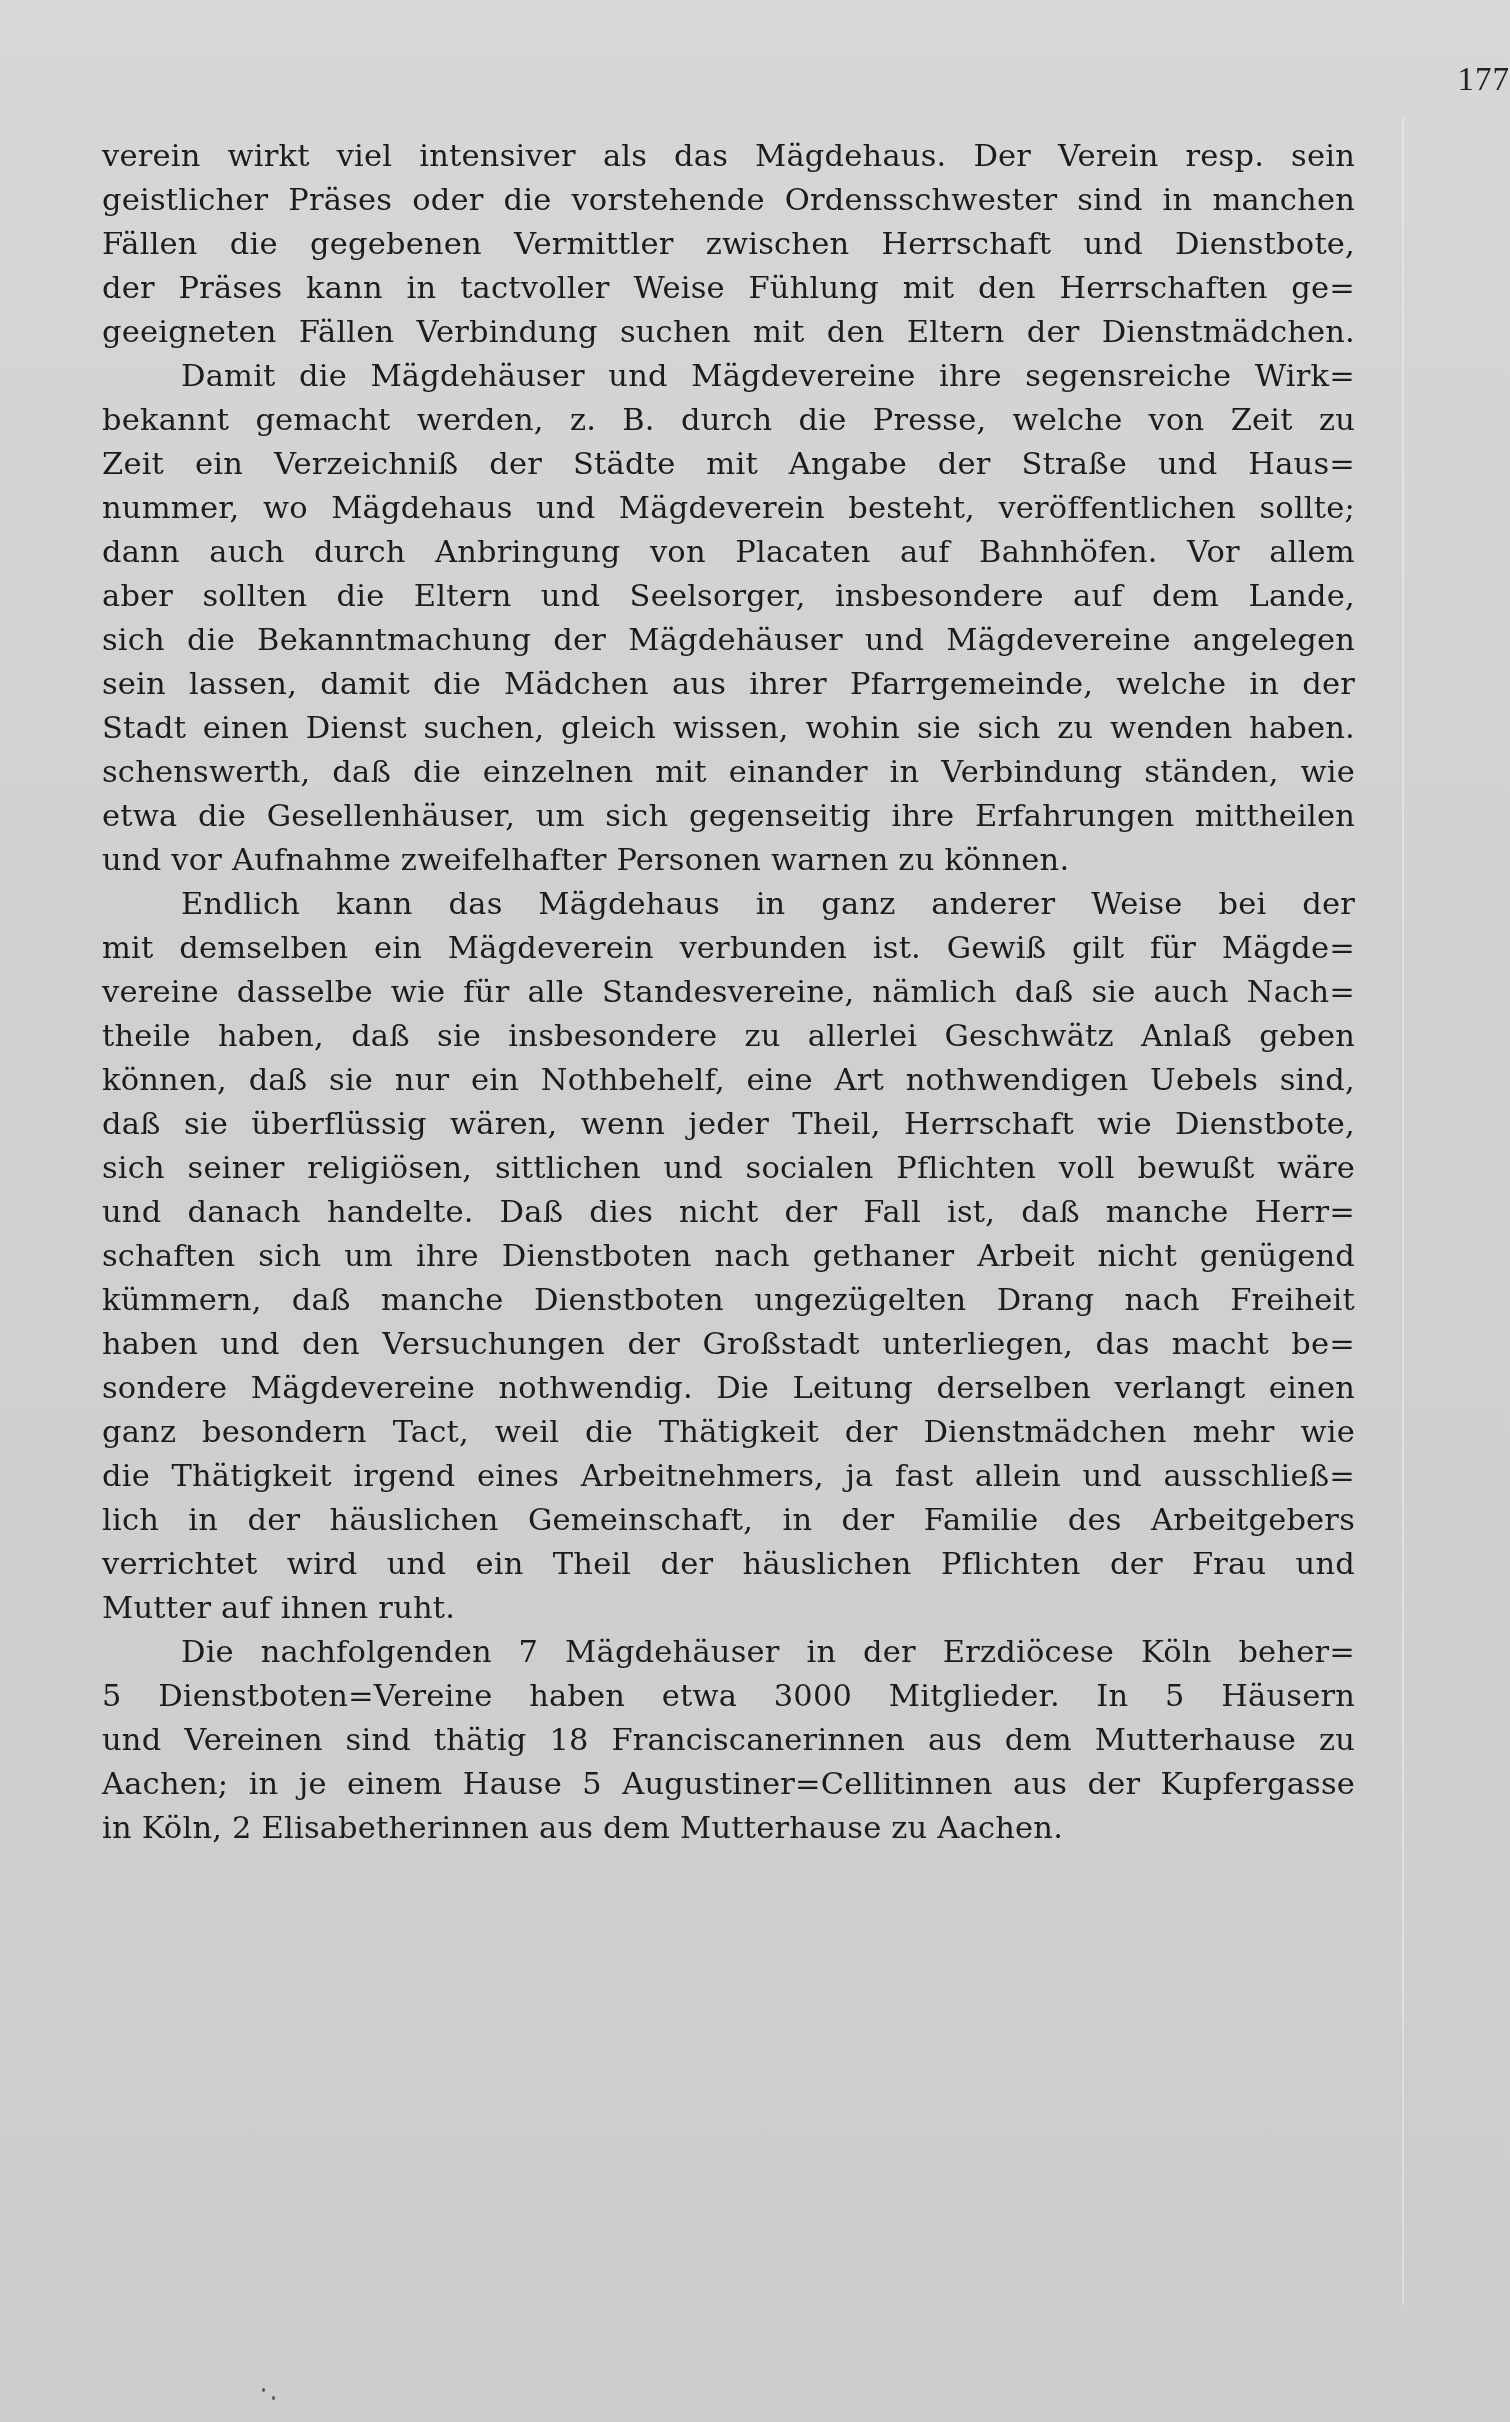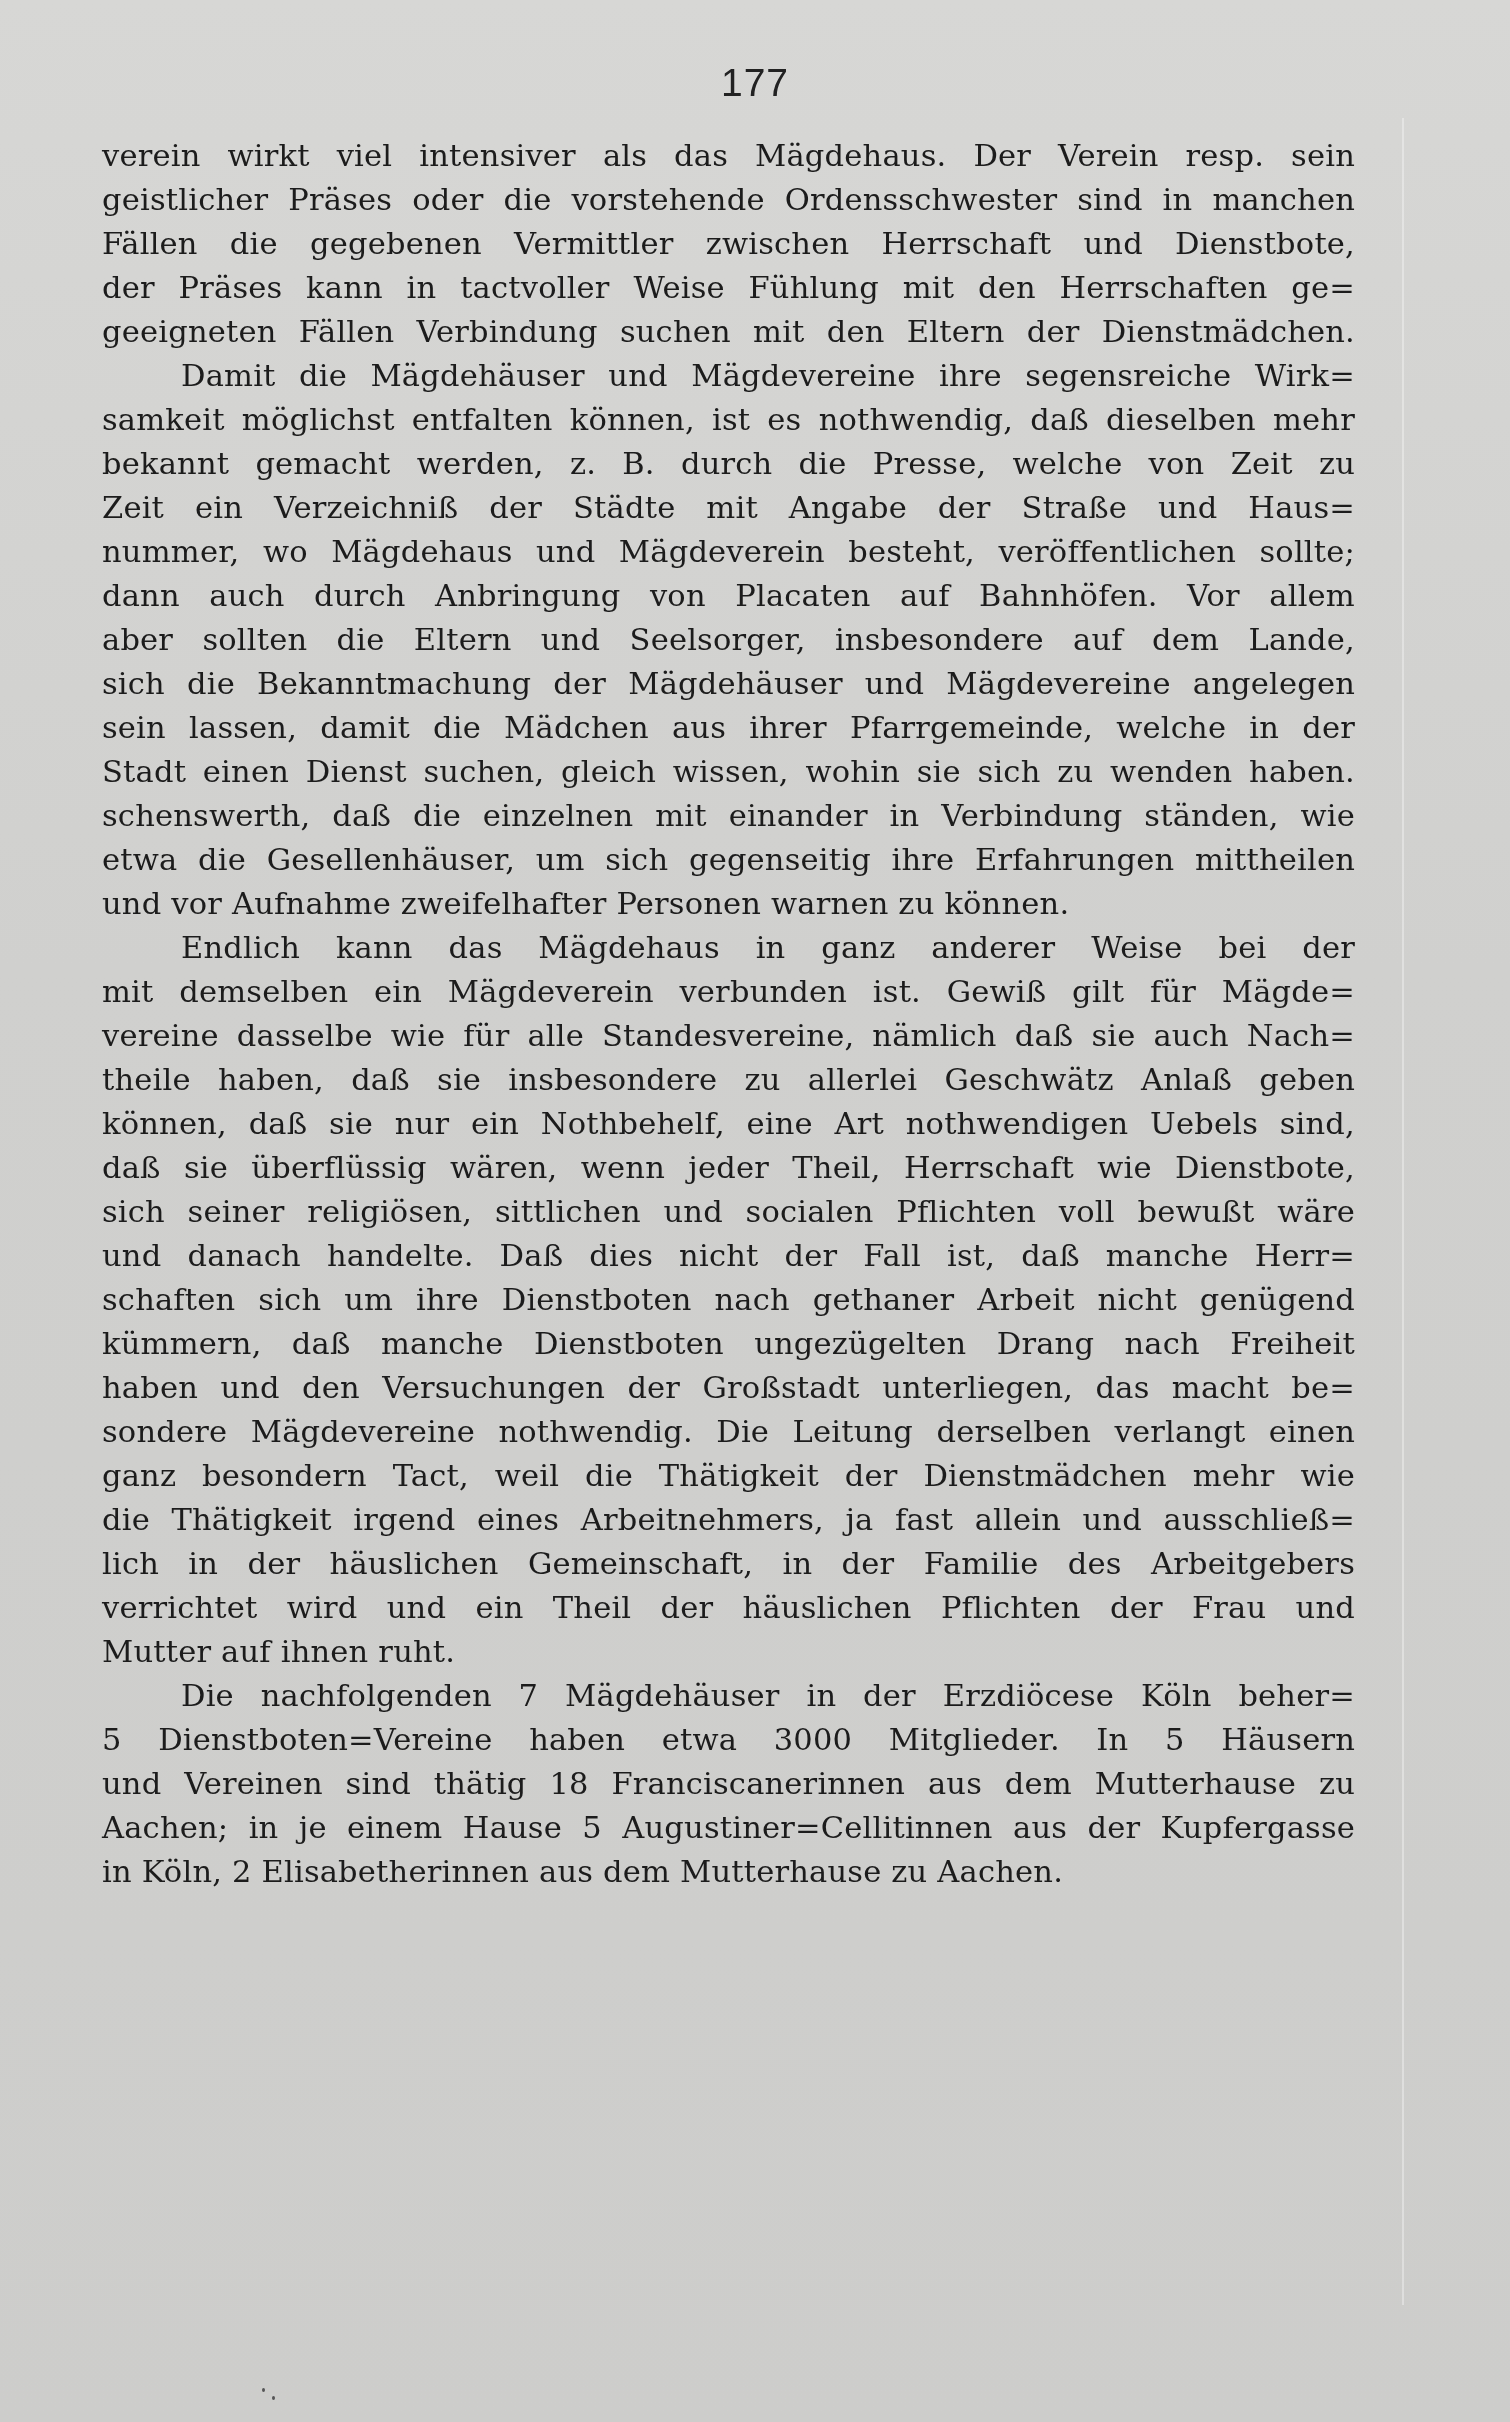--- a/index.html
+++ b/index.html
@@ -22,23 +22,23 @@
       right: 106px;
       width: 2px;
       height: 2187px;
       background: rgba(255,255,255,0.35);
     }
     .page-number {
       position: absolute;
       top: 61px;
       left: 0;
       width: 1510px;
-      text-align: center;
-      font-family: Liberation Sans, sans-serif;
-      font-size: 39px;
+      text-align: right;
+      font-family: Liberation Serif, serif;
+      font-size: 33px;
       letter-spacing: 1px;
       color: #222;
     }
     .text-block {
       position: absolute;
       top: 134px;
       left: 102px;
       width: 1253px;
     }
     .line {
@@ -73,21 +73,20 @@
 
 <div class="page-number">177</div>
 
 <div class="text-block">
   <span class="line">verein wirkt viel intensiver als das Mägdehaus. Der Verein resp. sein</span>
   <span class="line">geistlicher Präses oder die vorstehende Ordensschwester sind in manchen</span>
   <span class="line">Fällen die gegebenen Vermittler zwischen Herrschaft und Dienstbote,</span>
   <span class="line">der Präses kann in tactvoller Weise Fühlung mit den Herrschaften ge=</span>
   <span class="line">geeigneten Fällen Verbindung suchen mit den Eltern der Dienstmädchen.</span>
   <span class="line indent">Damit die Mägdehäuser und Mägdevereine ihre segensreiche Wirk=</span>
-  <span class="line">samkeit möglichst entfalten können, ist es nothwendig, daß dieselben mehr</span>
   <span class="line">bekannt gemacht werden, z. B. durch die Presse, welche von Zeit zu</span>
   <span class="line">Zeit ein Verzeichniß der Städte mit Angabe der Straße und Haus=</span>
   <span class="line">nummer, wo Mägdehaus und Mägdeverein besteht, veröffentlichen sollte;</span>
   <span class="line">dann auch durch Anbringung von Placaten auf Bahnhöfen. Vor allem</span>
   <span class="line">aber sollten die Eltern und Seelsorger, insbesondere auf dem Lande,</span>
   <span class="line">sich die Bekanntmachung der Mägdehäuser und Mägdevereine angelegen</span>
   <span class="line">sein lassen, damit die Mädchen aus ihrer Pfarrgemeinde, welche in der</span>
   <span class="line">Stadt einen Dienst suchen, gleich wissen, wohin sie sich zu wenden haben.</span>
   <span class="line">schenswerth, daß die einzelnen mit einander in Verbindung ständen, wie</span>
   <span class="line">etwa die Gesellenhäuser, um sich gegenseitig ihre Erfahrungen mittheilen</span>

